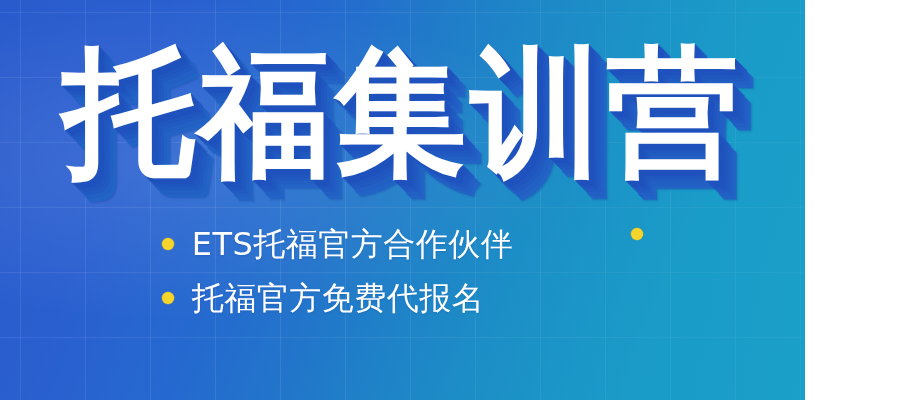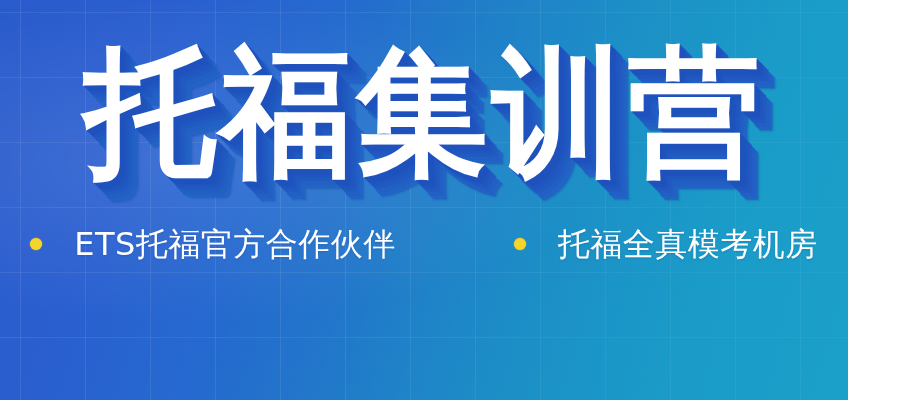--- a/index.html
+++ b/index.html
@@ -2,32 +2,33 @@
 <html><head>
 <meta charset="utf-8">
 <style>
   html, body {
     margin: 0;
     padding: 0;
     background: #ffffff;
   }
   #banner {
     position: relative;
-    width: 848px;
+    width: 770px;
     height: 400px;
     overflow: hidden;
     font-family: "Liberation Sans", "DejaVu Sans", sans-serif;
     background: linear-gradient(110deg,
         #2a5bcc 0%,
         #2a5fd0 18%,
         #2569cf 33%,
         #2179c9 48%,
         #1d8cc6 65%,
         #1a9bc8 82%,
         #1aa0c9 100%);
+    padding-left: 35px;
   }
 
   
   #grid-overlay {
     position: absolute;
     inset: 0;
     background-image:
       linear-gradient(to right, rgba(255,255,255,0.085) 1px, transparent 1px),
       linear-gradient(to bottom, rgba(255,255,255,0.075) 1px, transparent 1px);
     background-size: 65px 65px;
@@ -93,21 +94,21 @@
     gap: 118px;
   }
   .feature-col {
     display: flex;
     flex-direction: column;
     gap: 22px;
   }
   .feature-item {
     display: flex;
     align-items: center;
-    gap: 32px;
+    gap: 18px;
   }
   .bullet-dot {
     width: 12px;
     height: 12px;
     border-radius: 50%;
     background: #f5d52b;
     flex: 0 0 auto;
     box-shadow: 0 0 0 0.5px rgba(220,185,20,0.6);
   }
   .feature-text {
@@ -134,23 +135,26 @@
     <div id="title">托福集训营</div>
   </div>
 
   <div id="features">
 
     <div class="feature-col">
       <div class="feature-item">
         <span class="bullet-dot"></span>
         <span class="feature-text">ETS托福官方合作伙伴</span>
       </div>
+      <div class="feature-item">
+        <span class="bullet-dot"></span>
+        <span class="feature-text">托福官方免费代报名</span>
+      </div>
     </div>
 
     <div class="feature-col">
       <div class="feature-item">
         <span class="bullet-dot"></span>
-        <span class="feature-text">托福全真模考机房</span>
       </div>
     </div>
 
   </div>
 </div>
 
 </body></html>

